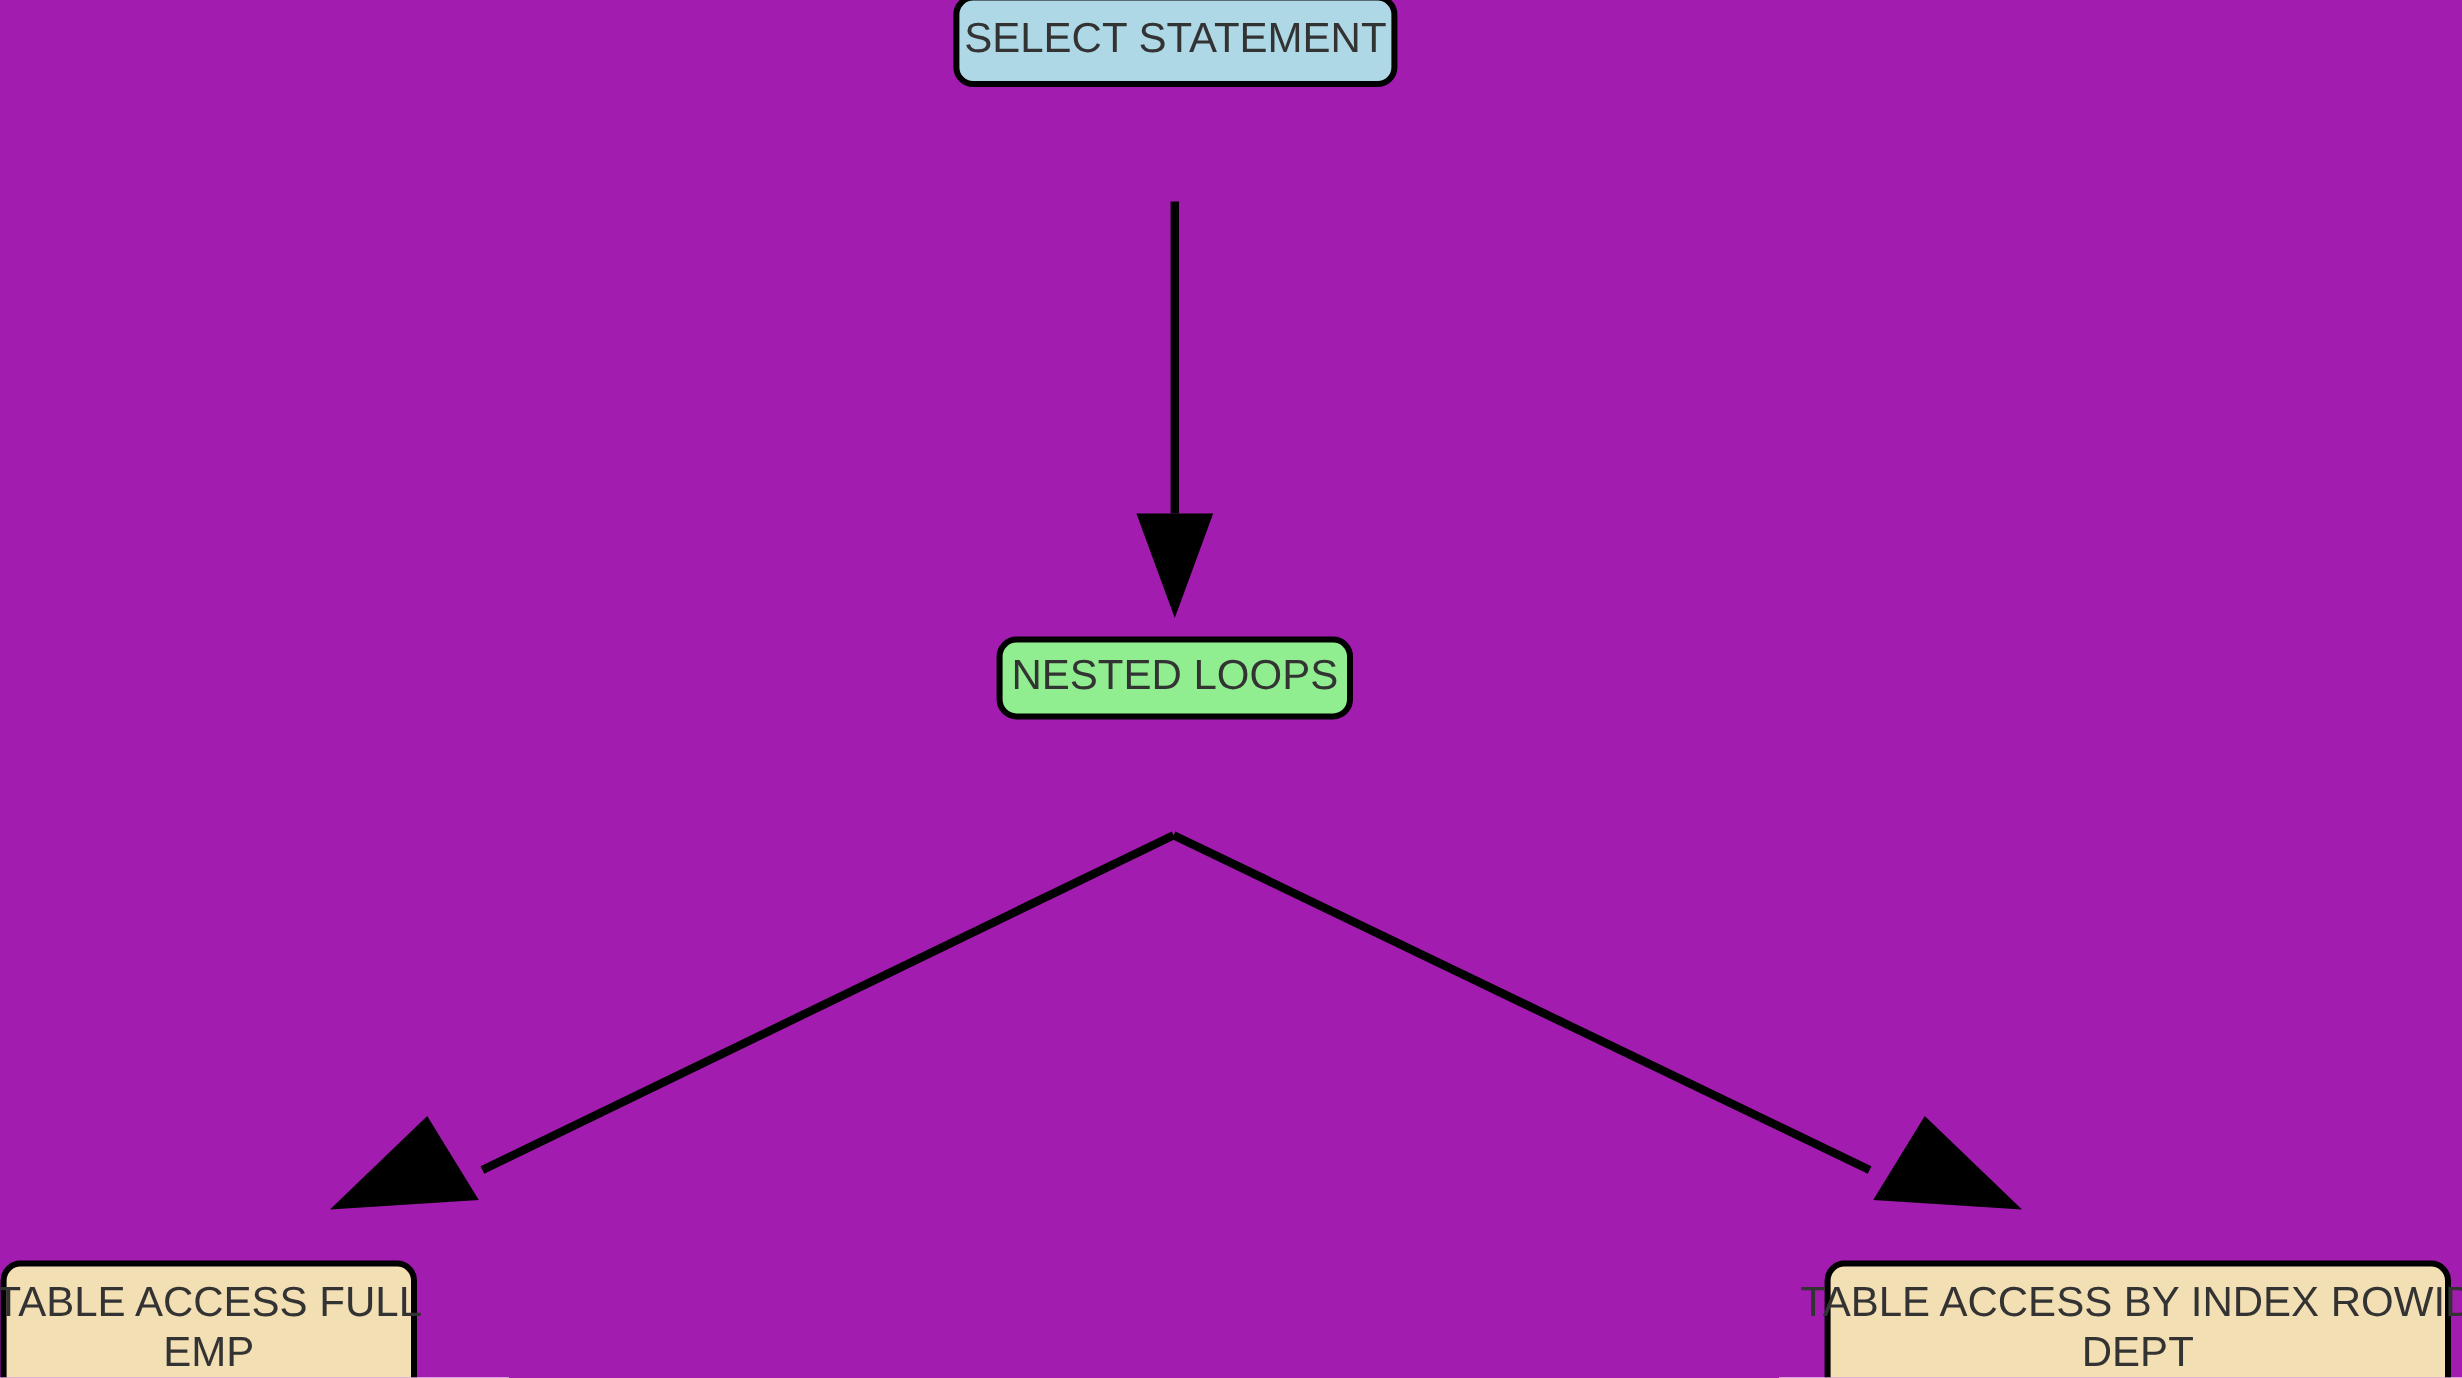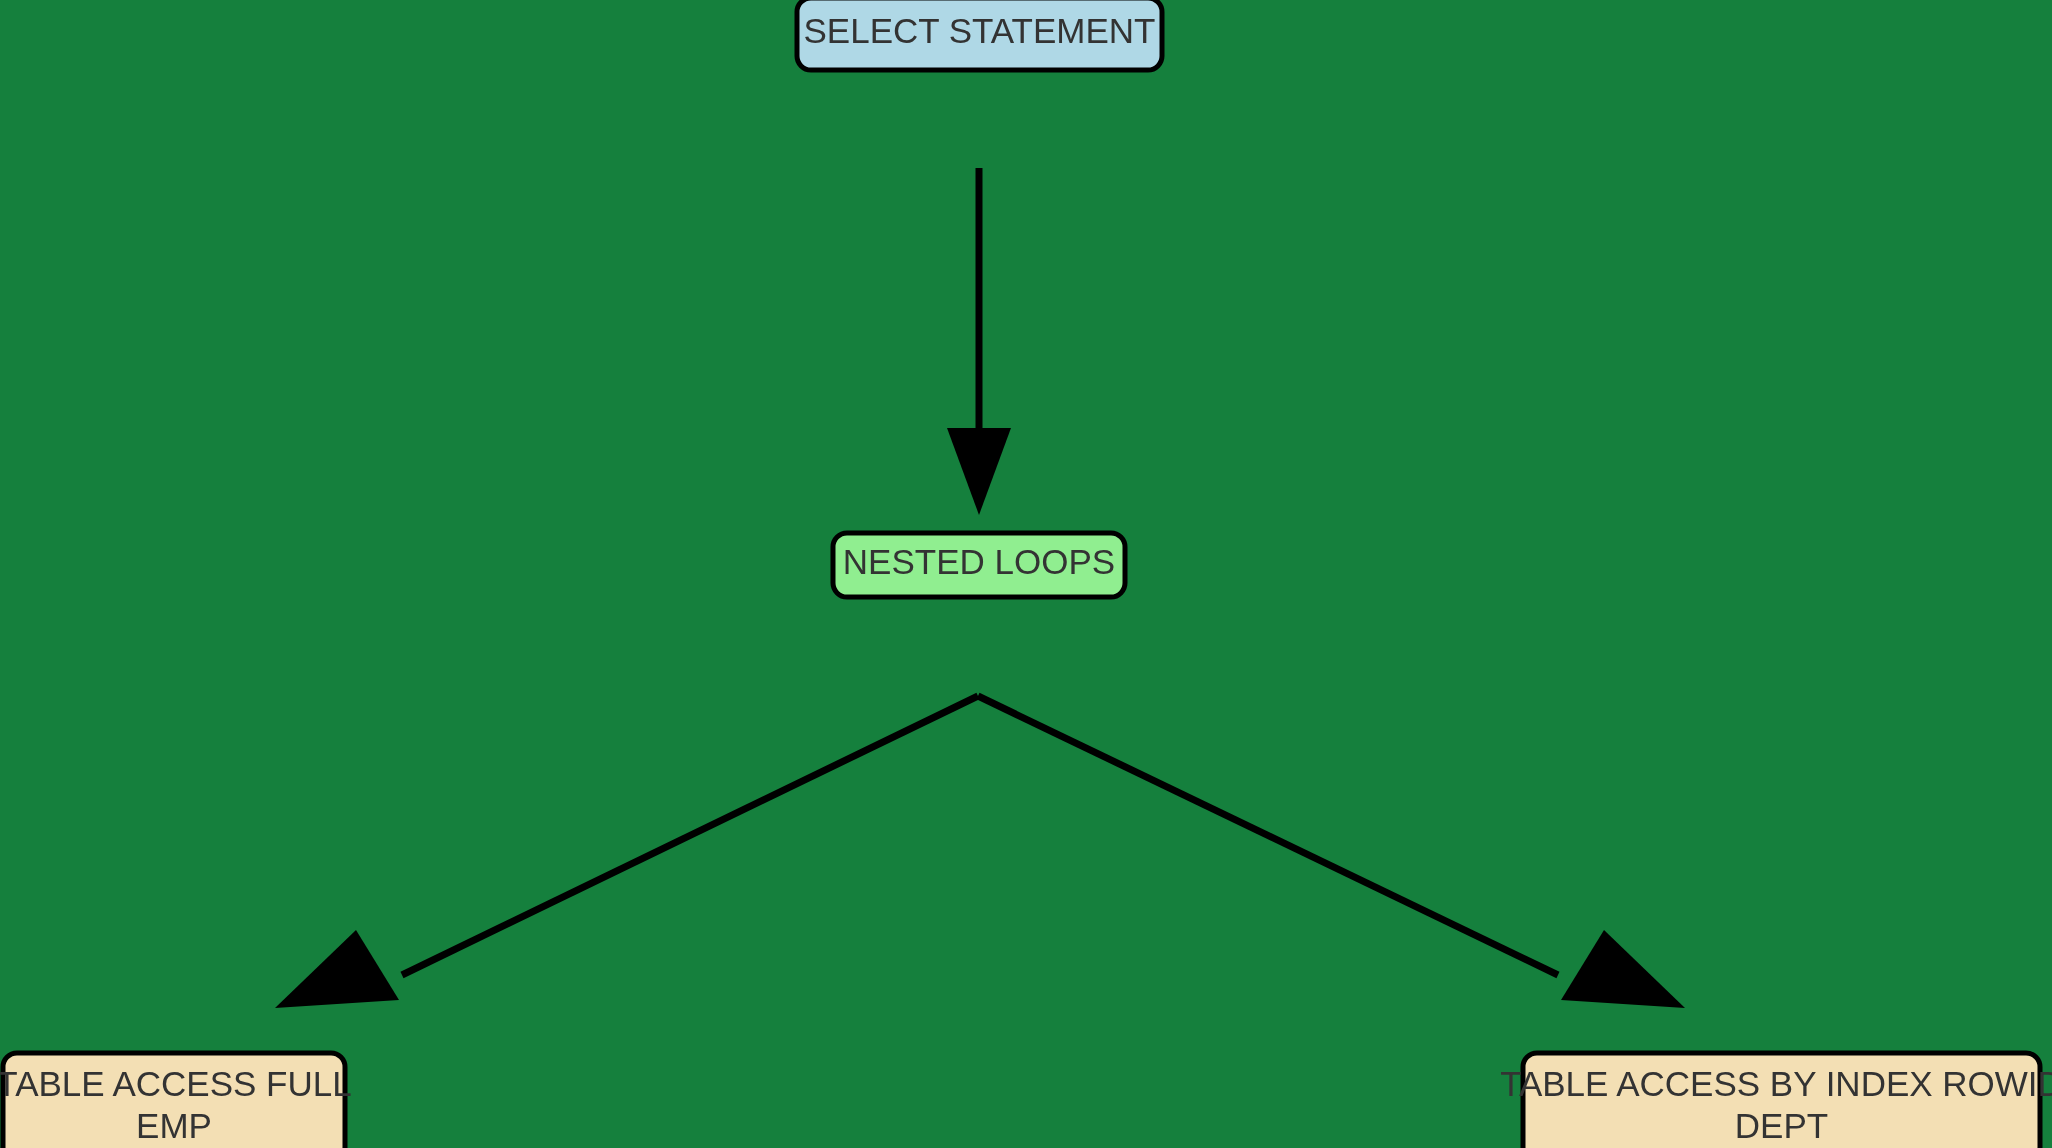--- a/index.html
+++ b/index.html
@@ -45,21 +45,21 @@
     stroke-linejoin: miter;
   }
   .edge-head {
     fill: #000000;
     stroke: none;
   }
 </style>
 </head>
 <body>
 
-<div id="diagram-root" style="background: #15803d;">
+<div id="diagram-root" style="background: #a21caf;">
   <svg id="plan-svg" viewBox="0 0 2052 1148" xmlns="http://www.w3.org/2000/svg">
 
     <g>
       <g>
         <path class="edge-line" d="M 979 168 L 979 428" stroke="#000000"></path>
         <path class="edge-head" d="M 947 428 L 1011 428 L 979 515 Z" fill="#000000"></path>
       </g>
       <g>
         <path class="edge-line" d="M 978 696 L 402 975" stroke="#000000"></path>
         <path class="edge-head" d="M 275 1008 L 356 930 L 399 1000 Z" fill="#000000"></path>

